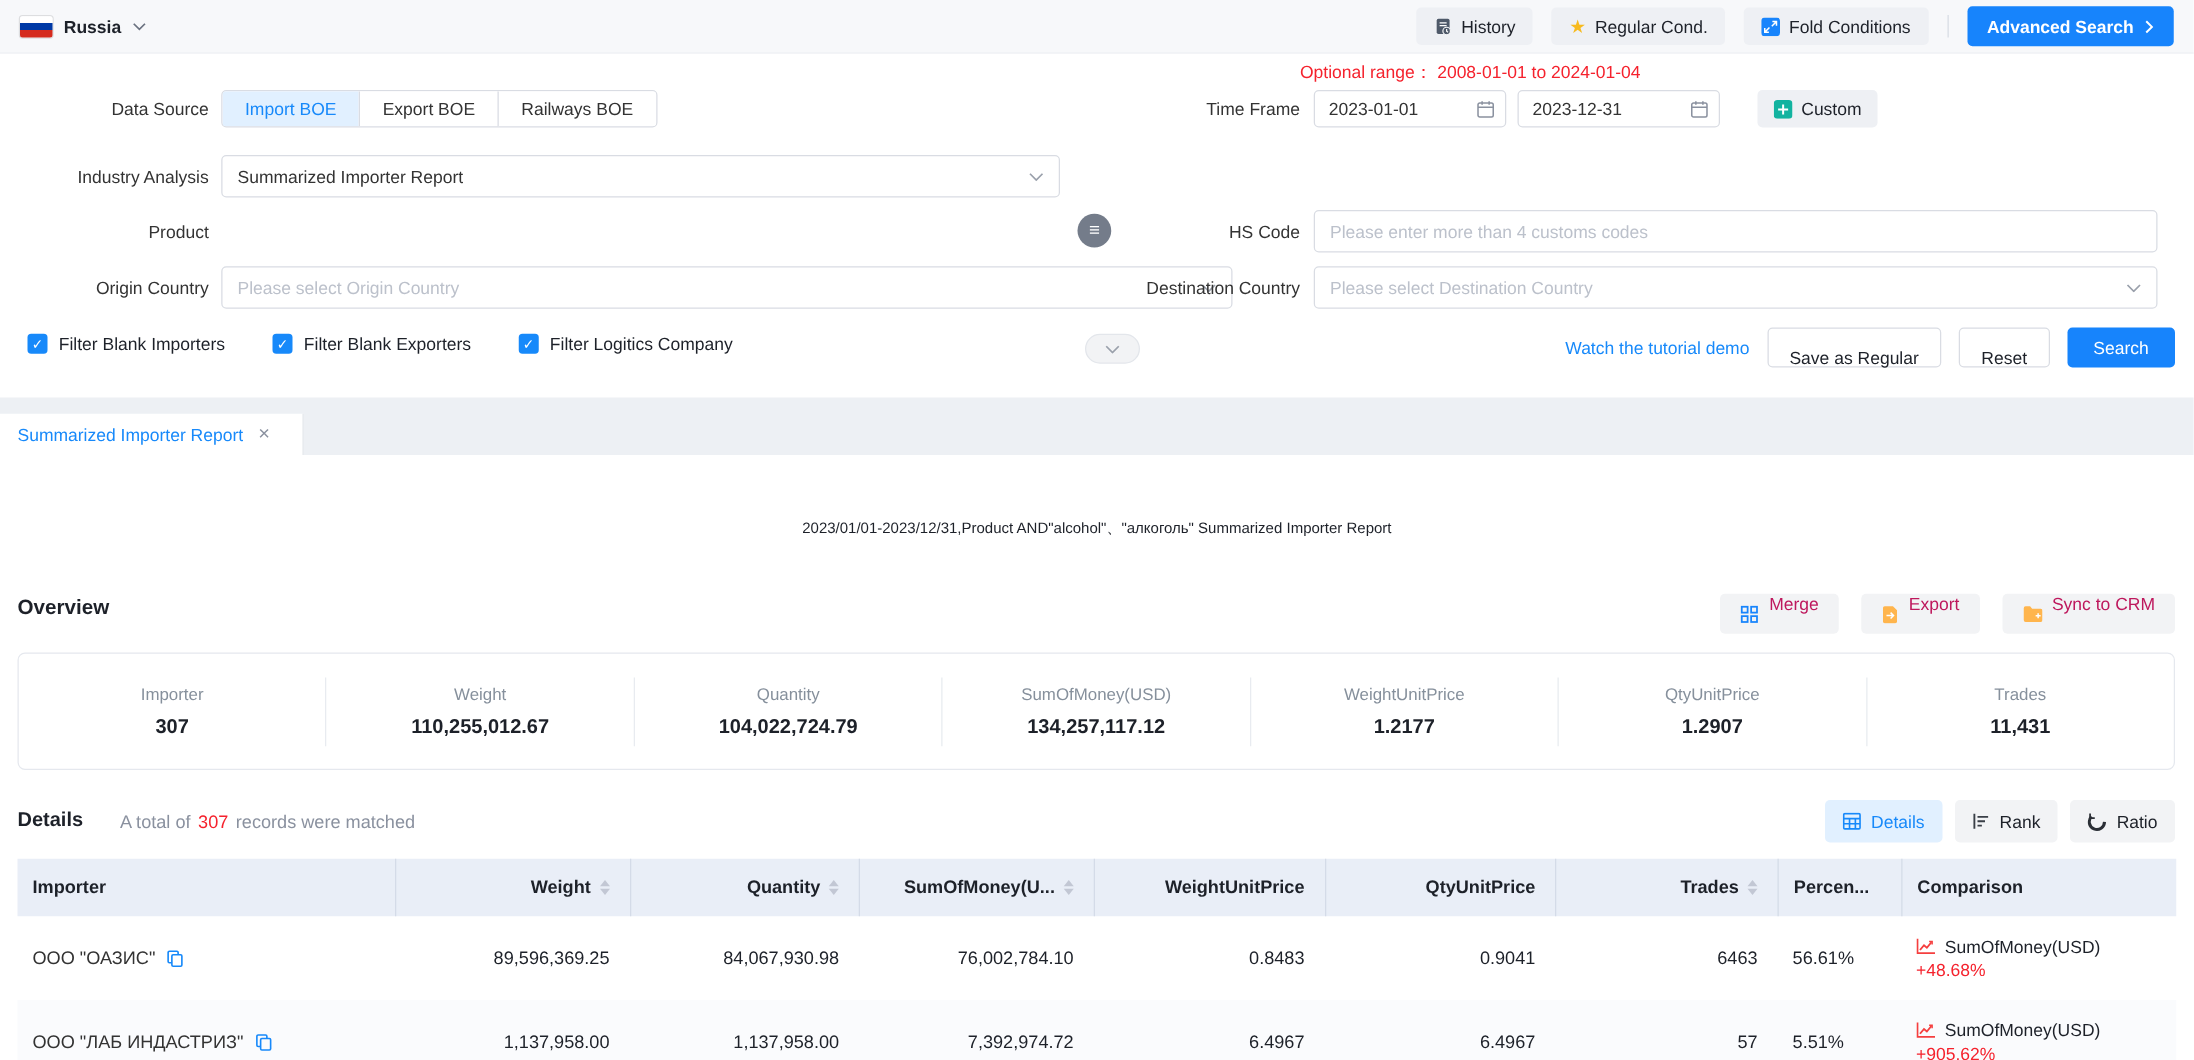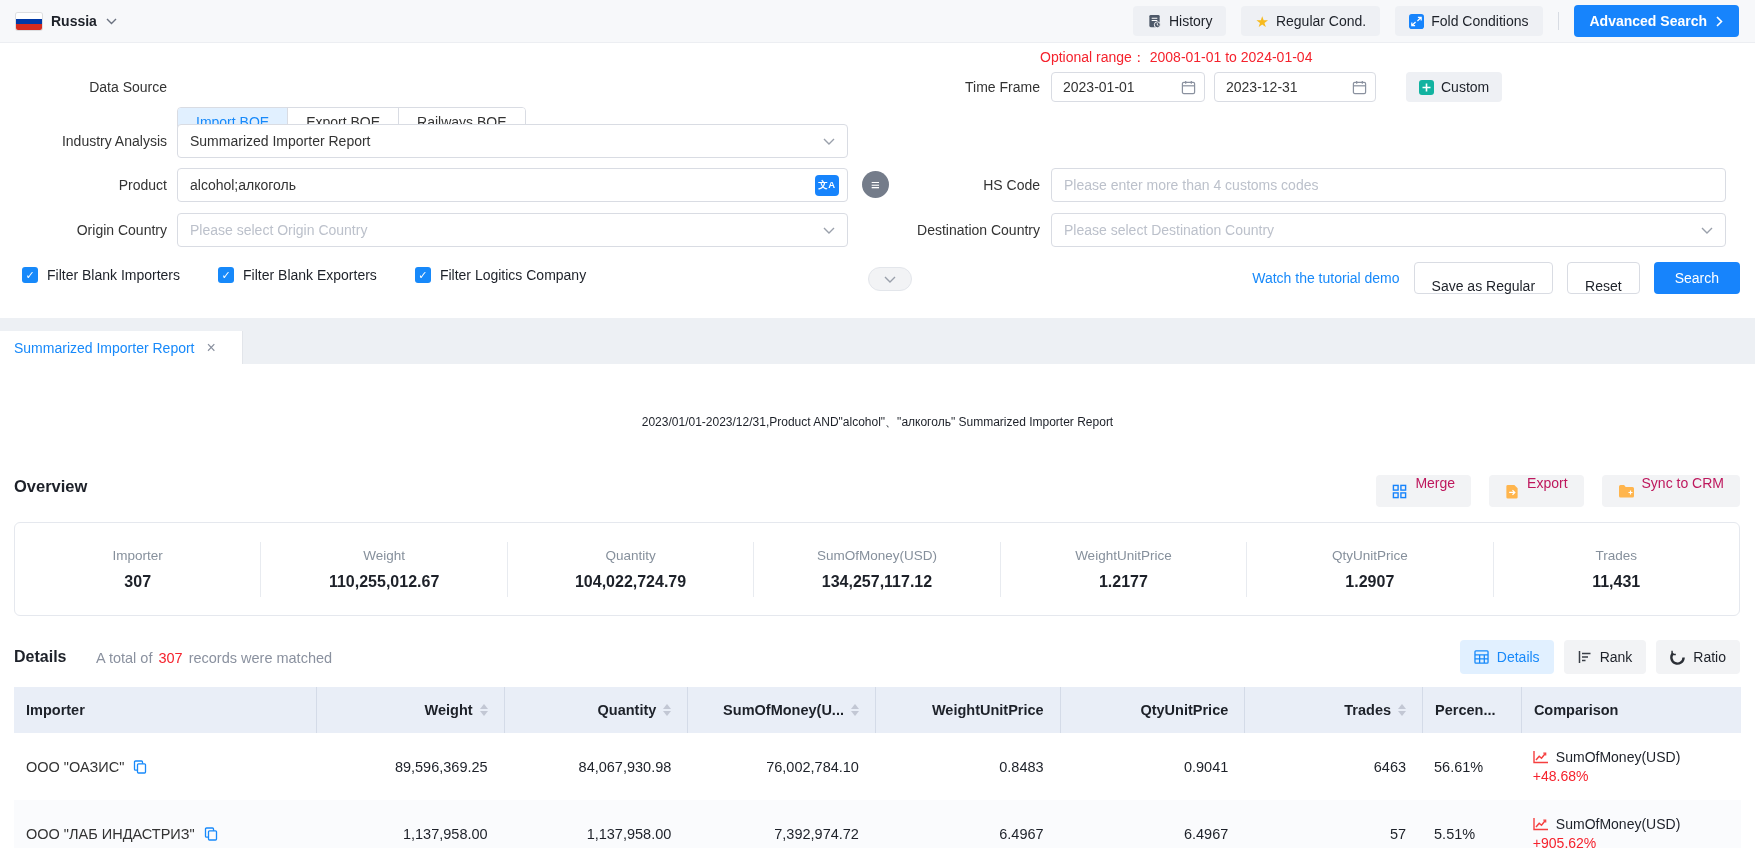--- a/index.html
+++ b/index.html
@@ -26,21 +26,21 @@
   .tb-divider { width:1px; height:18px; background:#d8dce3; }
   .btn-advanced { height:32px; background:#1784fc; border:none; border-radius:4px;
     display:flex; align-items:center; gap:9px; padding:0 16px;
     font-family:inherit; font-size:14px; color:#fff; cursor:pointer;font-weight:bold; }
 
   
   .form { position:absolute; top:43px; left:0; width:1755px; height:275px; background:#fff; }
   .optional-range { position:absolute; left:1040px; top:6px; font-size:14px; color:#f5222d; }
   .f-label { position:absolute; width:167px; text-align:right; font-size:14px; color:#333; }
   .seg-group { position:absolute; left:177px; top:29px; height:30px; display:flex;
-    border:1px solid #d9dce3; border-radius:4px; overflow:hidden; background:#fff;margin-top:35px; }
+    border:1px solid #d9dce3; border-radius:4px; overflow:hidden; background:#fff; }
   .seg { padding:0 18px; font-size:14px; color:#333; line-height:28px; cursor:pointer;
     background:#fff; border:none; border-left:1px solid #d9dce3; font-family:inherit; }
   .seg:first-child { border-left:none; }
   .seg.active { background:#e1f0ff; color:#1789fa; }
   .date-input { position:absolute; top:29px; height:30px; border:1px solid #d9dce3;
     border-radius:4px; background:#fff; }
   .date-input input { width:100%; height:100%; border:none; outline:none; background:none;
     font-family:inherit; font-size:14px; color:#333; padding:0 30px 0 11px; }
   .cal { position:absolute; right:8px; top:7px; }
   .btn-custom { position:absolute; left:1406px; top:29px; height:30px; background:#eef0f4;
@@ -227,32 +227,28 @@
   <div class="selectbox" style="left:177px; top:81px; width:671px;">
     <span>Summarized Importer Report</span>
     <span class="chev icon">
       <svg width="12" height="7" viewBox="0 0 12 7">
           <path d="M1 1l5 5 5-5" fill="none" stroke="#9aa0ab" stroke-width="1.4"></path>
         </svg>
     </span>
   </div>
 
   <div class="f-label" style="top:125px; line-height:34px;">Product</div>
-  <div class="txt-input" style="left:177px; top:125px; width:671px;">
-    <input value="alcohol;алкоголь" style="">
-    <span class="trans-icon">文A</span>
-  </div>
   <span class="circ-icon">≡</span>
   <div class="f-label" style="left:860px; width:180px; top:125px; line-height:34px;">HS Code</div>
   <div class="txt-input" style="left:1051px; top:125px; width:675px;">
     <input placeholder="Please enter more than 4 customs codes" style="">
   </div>
 
   <div class="f-label" style="top:170px; line-height:34px;">Origin Country</div>
-  <div class="selectbox placeholder" style="left:177px; top:170px; width:671px;">
+  <div class="selectbox placeholder" style="left:177px; top:170px; width:809px;">
     <span>Please select Origin Country</span>
     <span class="chev icon">
       <svg width="12" height="7" viewBox="0 0 12 7">
           <path d="M1 1l5 5 5-5" fill="none" stroke="#9aa0ab" stroke-width="1.4"></path>
         </svg>
     </span>
   </div>
   <div class="f-label" style="left:840px; width:200px; top:170px; line-height:34px;">Destination Country</div>
   <div class="selectbox placeholder" style="left:1051px; top:170px; width:675px;">
     <span>Please select Destination Country</span>

